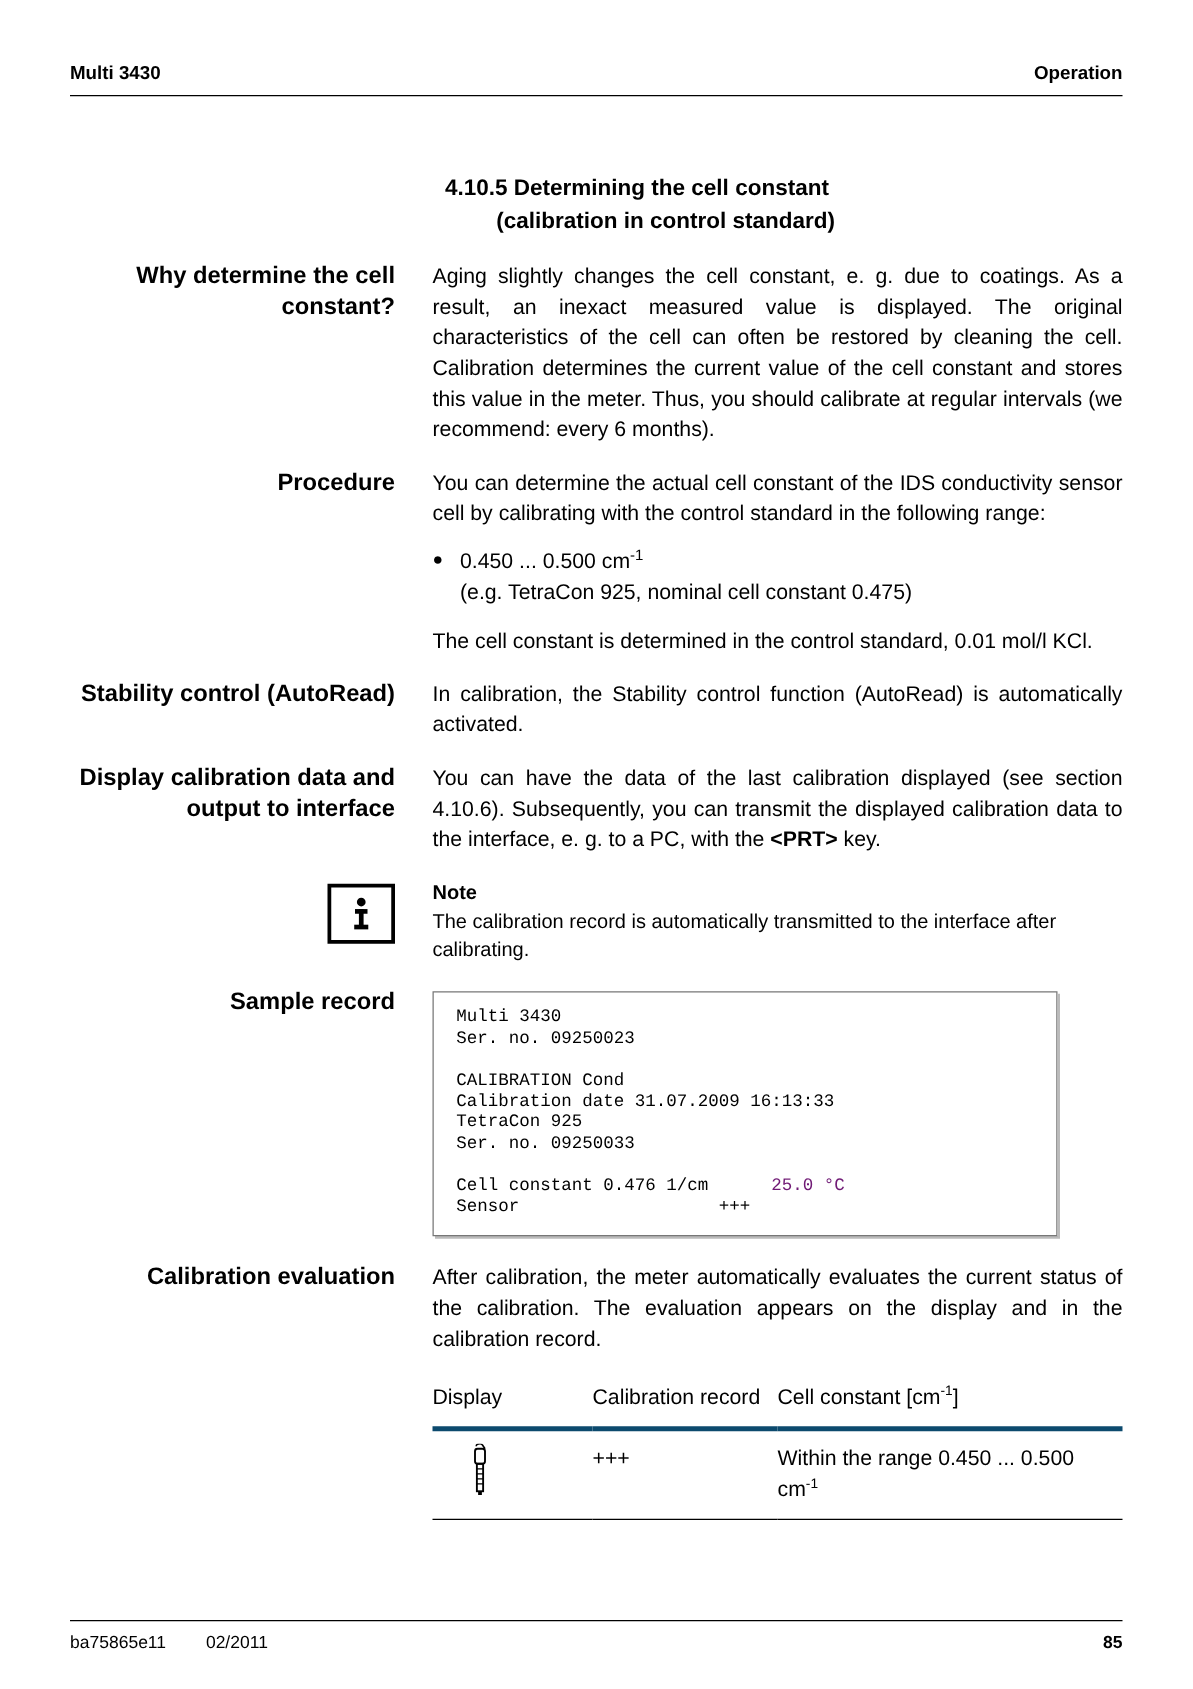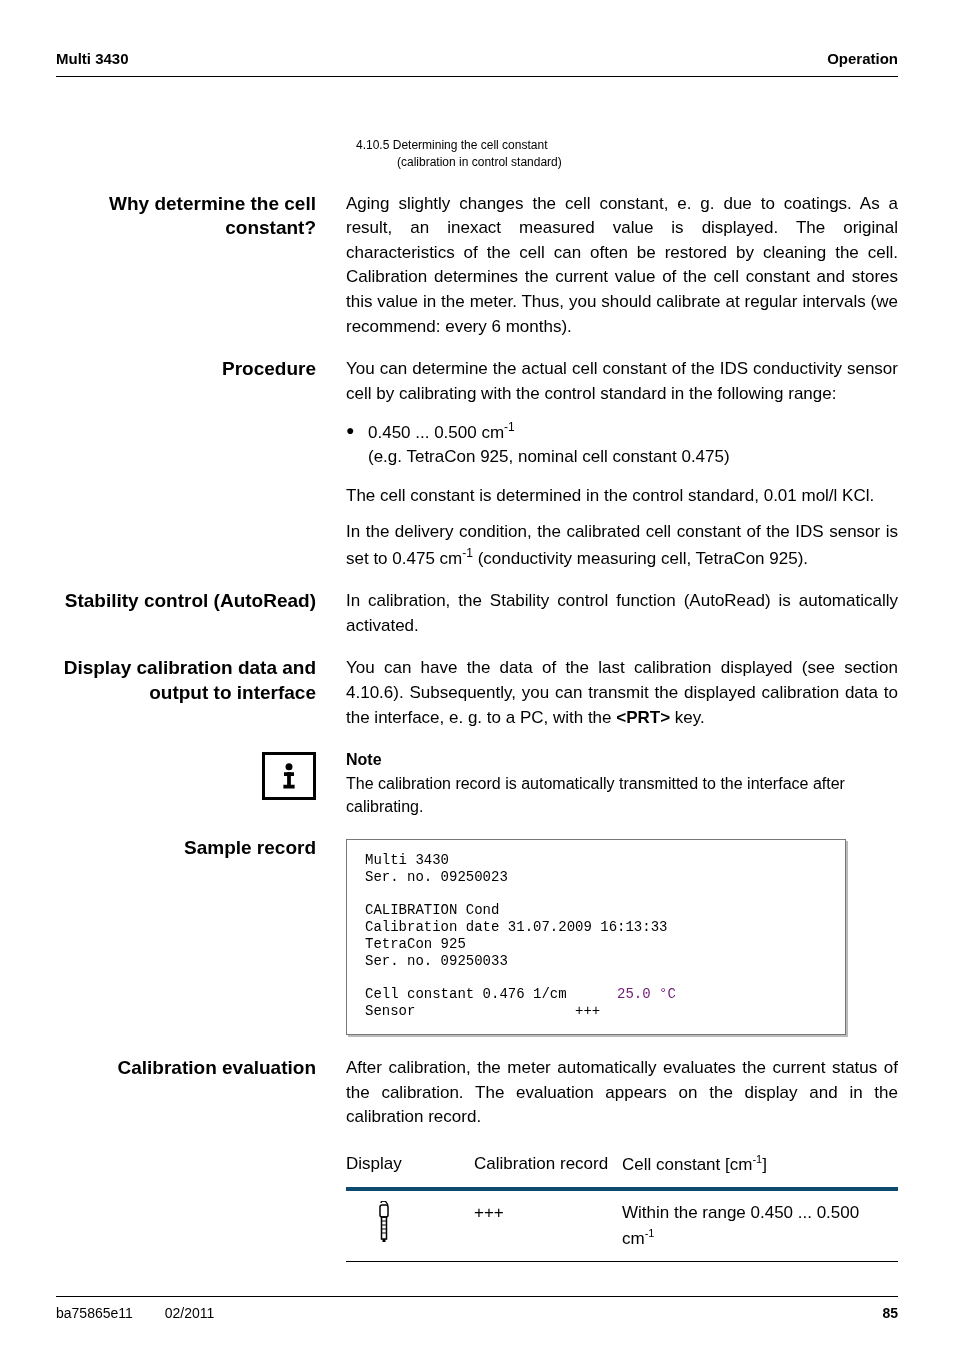--- a/index.html
+++ b/index.html
@@ -23,23 +23,23 @@
     display: flex;
     justify-content: space-between;
     font-weight: bold;
     font-size: 15px;
     border-bottom: 1.5px solid #000;
     padding-bottom: 6px;
     margin-bottom: 60px;
   }
 
   .section-title {
-    font-weight: normal;
+    font-weight: bold;
     margin-left: 300px;
-    font-size: 12px;
+    font-size: 18px;
     margin-bottom: 20px;
   }
   .section-title .line2 { display: block; padding-left: 41px; }
 
   .row {
     display: flex;
     margin-bottom: 18px;
   }
   .row .side {
     width: 260px;
@@ -187,23 +187,20 @@
     <div class="side">Procedure</div>
     <div class="body">
       <p>You can determine the actual cell constant of the IDS conductivity sensor cell by calibrating with the control standard in the following range:</p>
       <ul class="bullet">
         <li>
           <span>0.450 ... 0.500 cm</span><span class="sup-big">-1</span>
           <span class="sub">(e.g. TetraCon 925, nominal cell constant 0.475)</span>
         </li>
       </ul>
       <p>The cell constant is determined in the control standard, 0.01 mol/l KCl.</p>
-      <p>
-        <span>In the delivery condition, the calibrated cell constant of the IDS sensor is set to 0.475 cm</span><span class="sup-big">-1</span><span> (conductivity measuring cell, TetraCon 925).</span>
-      </p>
     </div>
   </div>
 
   <div class="row">
     <div class="side">Stability control (AutoRead)</div>
     <div class="body">
       <p>In calibration, the Stability control function (AutoRead) is automatically activated.</p>
     </div>
   </div>
 

